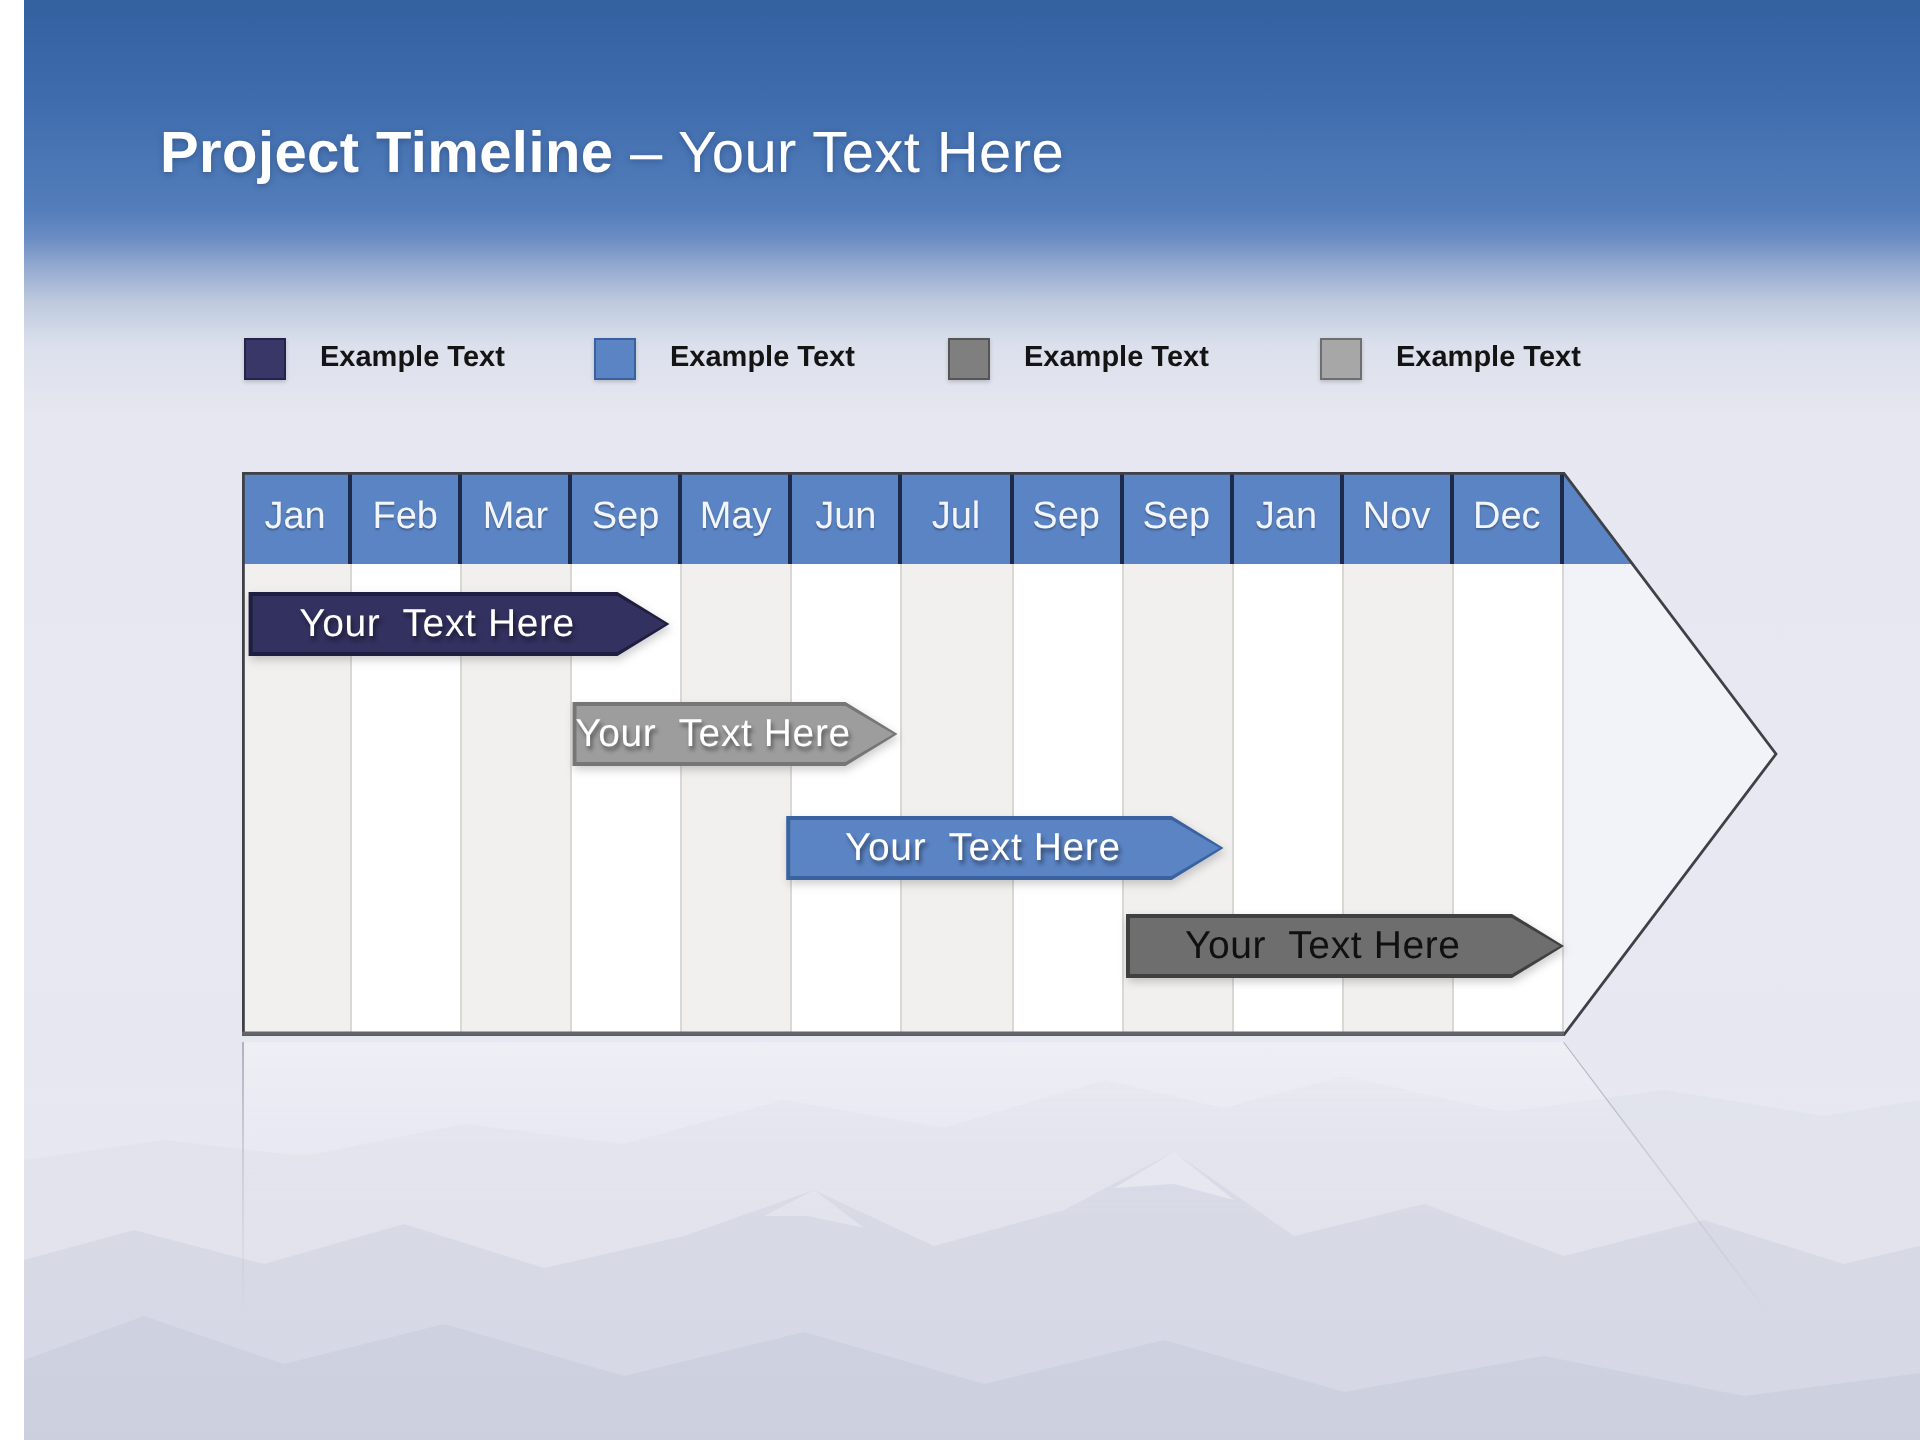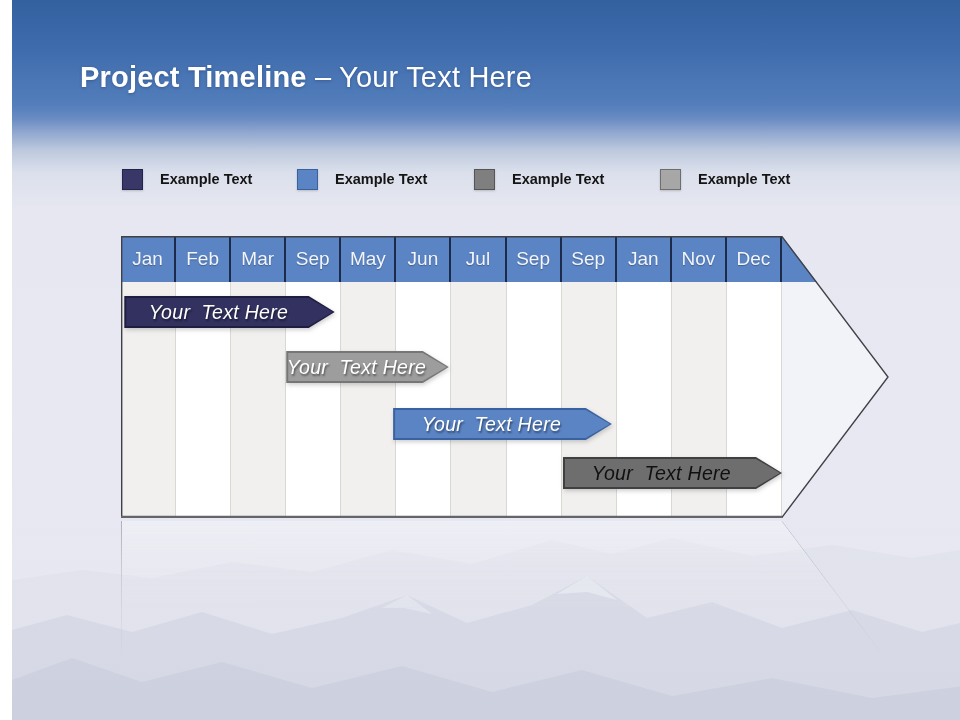--- a/index.html
+++ b/index.html
@@ -35,21 +35,21 @@
   .month-cell{
     flex:0 0 55.083px;box-sizing:border-box;border-right:2px solid #1e2a49;
     color:#f2f6fc;font-size:19px;line-height:46px;text-align:center;
     text-shadow:0 1px 1px rgba(0,0,0,.28);
   }
   .tl-body{position:absolute;left:0;top:46px;bottom:0;width:661px;display:flex;}
   .col{flex:0 0 55.083px;box-sizing:border-box;border-right:1px solid #dad8d3;}
   .col.odd{background:#f1f0ee;}
   .col.even{background:#ffffff;}
 
-  .task-bar{position:absolute;height:32px;filter:drop-shadow(1px 2px 2px rgba(60,60,70,.25));font-style:italic;}
+  .task-bar{position:absolute;height:32px;filter:drop-shadow(1px 2px 2px rgba(60,60,70,.25));}
   .task-outer{position:absolute;inset:0;
     clip-path:polygon(0 0,calc(100% - 26px) 0,100% 50%,calc(100% - 26px) 100%,0 100%);}
   .task-inner{position:absolute;inset:2px;
     clip-path:polygon(0 0,calc(100% - 24px) 0,100% 50%,calc(100% - 24px) 100%,0 100%);}
   .task-label{position:absolute;inset:0;display:flex;align-items:center;justify-content:center;
     padding-right:22px;font-size:19.5px;letter-spacing:.3px;white-space:pre;}
   .task-label.light{color:#ffffff;text-shadow:1px 2px 2px rgba(0,0,0,.45);}
   .task-label.dark{color:#101010;}
 
   .tl-outline{position:absolute;inset:0;pointer-events:none;}

